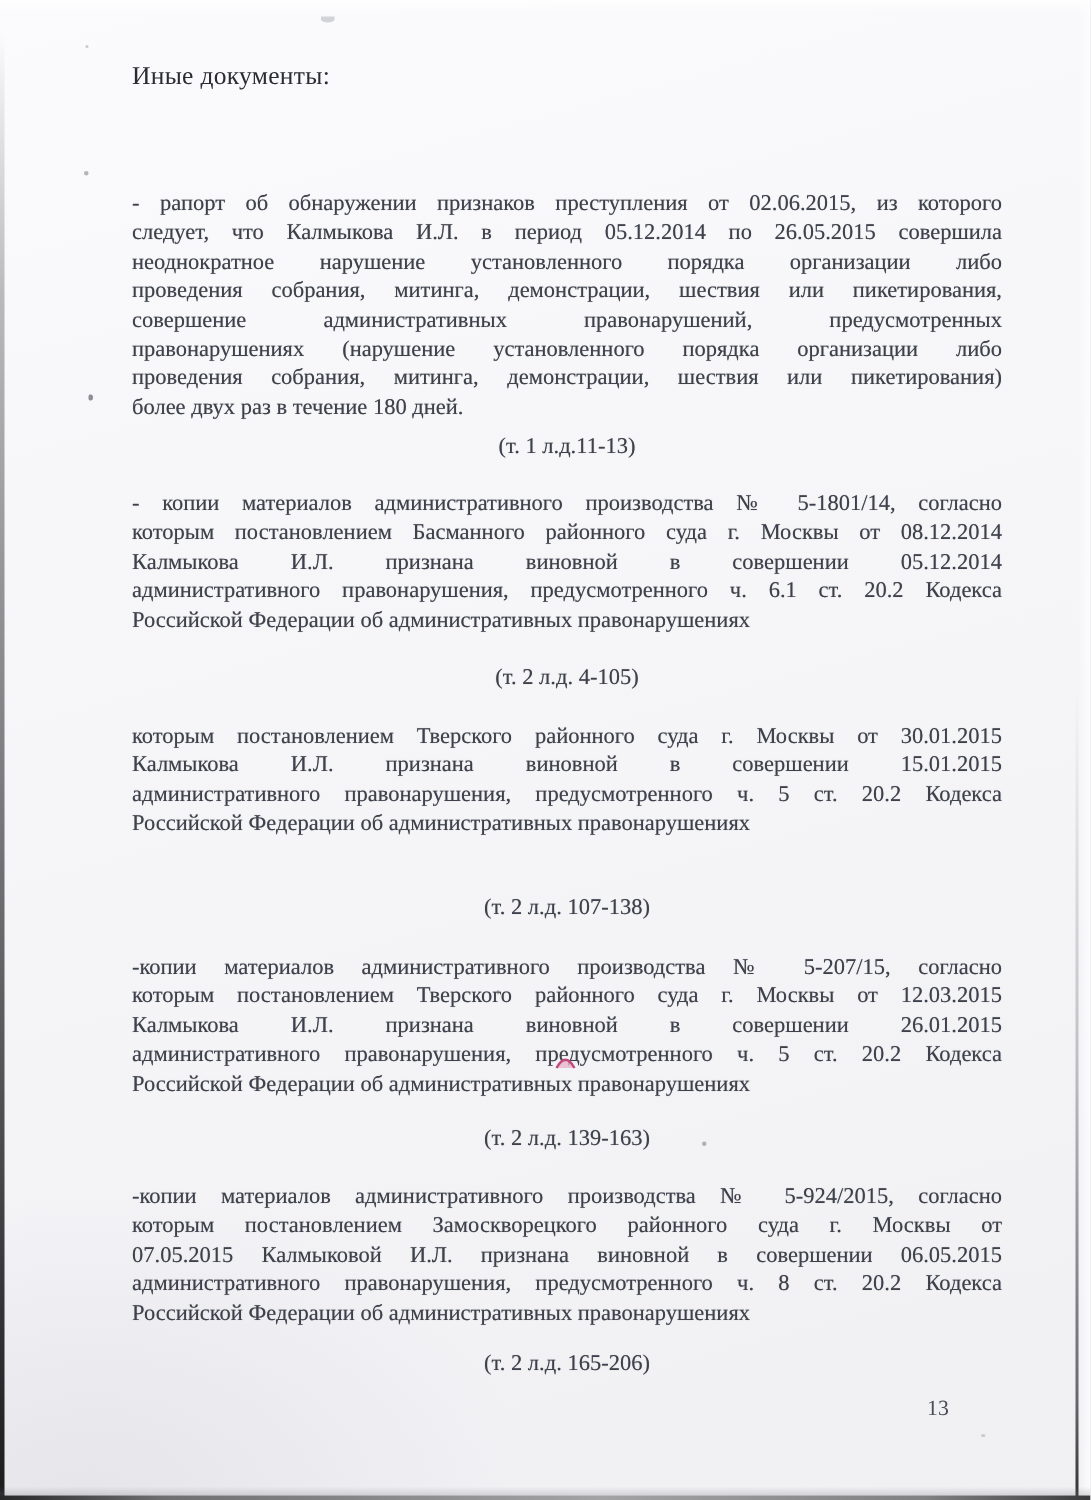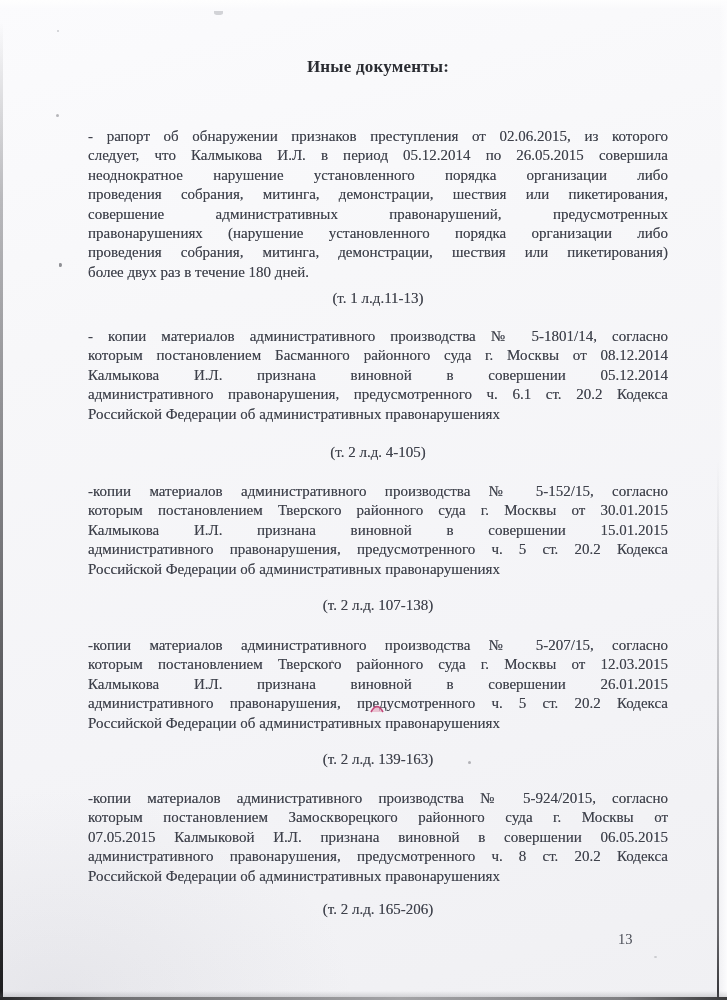--- a/index.html
+++ b/index.html
@@ -46,22 +46,22 @@
     background: linear-gradient(90deg, rgba(253,253,254,0), rgba(253,253,254,0.9));
   }
   .edge-right-line {
     position: absolute; right: 8px; top: 460px; bottom: 2px; width: 2px;
     background: linear-gradient(180deg,
       rgba(120,120,125,0) 0%, rgba(120,120,125,0.40) 45%,
       rgba(70,70,74,0.8) 88%, #333336 100%);
   }
   
   .title {
-    position: absolute; left: 88px; width: 580px; top: 57px;
-    font-size: 17px; font-weight: bold; text-align: center;
+    position: absolute; left: 88px; width: 580px; top: 41px;
+    font-size: 17px; font-weight: normal; 
     color: #2a2c32; letter-spacing: 0.2px;
   }
   .para {
     position: absolute; left: 88px; width: 580px;
     font-size: 15px; line-height: 19.4px;
     text-shadow: 0 0 0.5px rgba(62,65,75,0.55);
   }
   .para .line { text-align: justify; text-align-last: justify; }
   .para .line.last { text-align-last: left; }
   .ref {
@@ -118,21 +118,20 @@
   <div class="para p1">
       <div class="line">- копии материалов административного производства № 5-1801/14, согласно</div>
       <div class="line">которым постановлением Басманного районного суда г. Москвы от 08.12.2014</div>
       <div class="line">Калмыкова И.Л. признана виновной в совершении 05.12.2014</div>
       <div class="line">административного правонарушения, предусмотренного ч. 6.1 ст. 20.2 Кодекса</div>
       <div class="line last">Российской Федерации об административных правонарушениях</div>
     </div>
   <div class="ref r1">(т. 2 л.д. 4-105)</div>
 
   <div class="para p2">
-      <div class="line">-копии материалов административного производства № 5-152/15, согласно</div>
       <div class="line">которым постановлением Тверского районного суда г. Москвы от 30.01.2015</div>
       <div class="line">Калмыкова И.Л. признана виновной в совершении 15.01.2015</div>
       <div class="line">административного правонарушения, предусмотренного ч. 5 ст. 20.2 Кодекса</div>
       <div class="line last">Российской Федерации об административных правонарушениях</div>
     </div>
   <div class="ref r2">(т. 2 л.д. 107-138)</div>
 
   <div class="para p3">
       <div class="line">-копии материалов административного производства № 5-207/15, согласно</div>
       <div class="line">которым постановлением Тверского районного суда г. Москвы от 12.03.2015</div>

